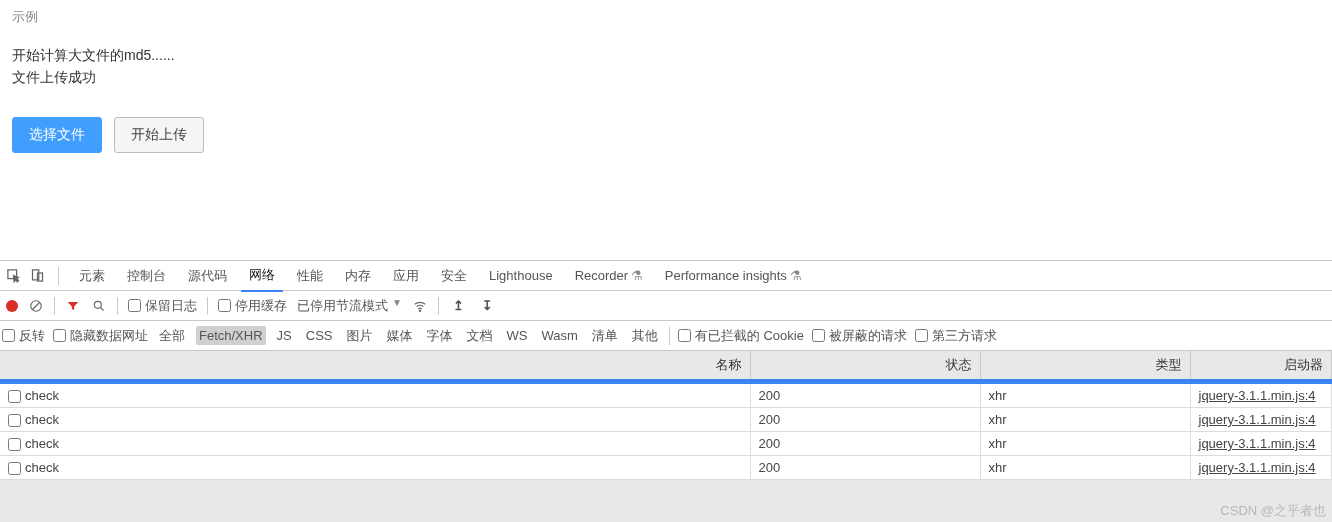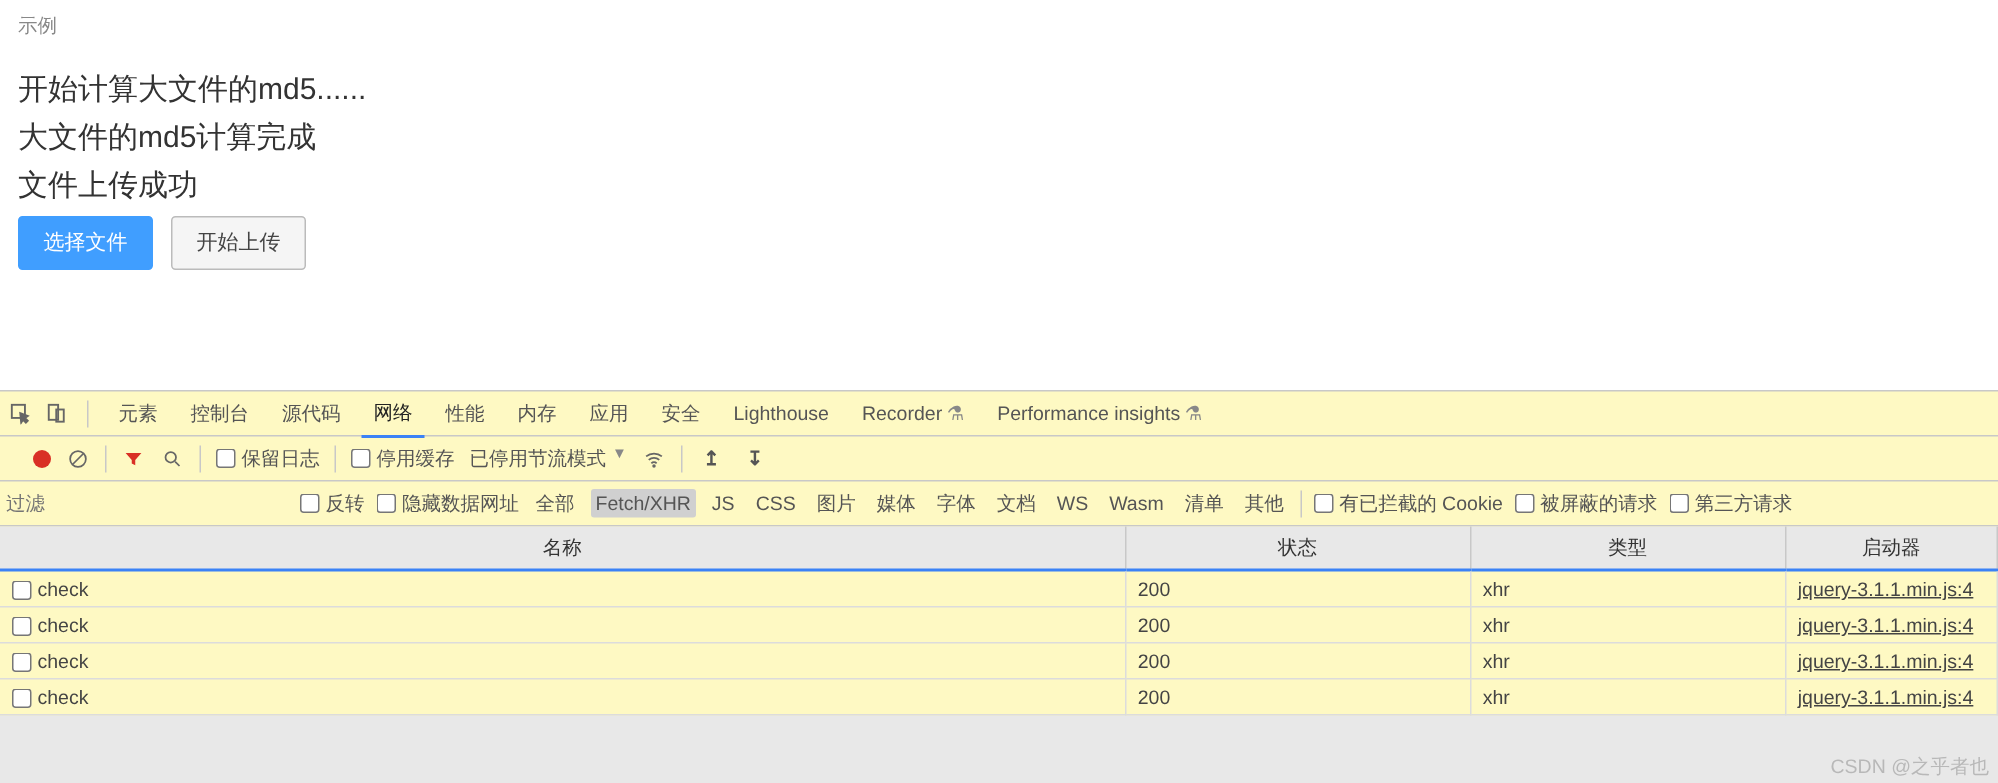--- a/index.html
+++ b/index.html
@@ -1,71 +1,70 @@
 <!DOCTYPE html>
 <html><head>
 <meta charset="utf-8">
 <style>
 * { box-sizing: border-box; margin: 0; padding: 0; }
 body { font-family: Arial, "Microsoft YaHei", sans-serif; font-size: 13px; background: #e8e8e8; width: 1332px; height: 522px; overflow: hidden; color: #333; }
 .page { background: #ffffff; padding: 8px 12px 0 12px; height: 260px; }
 .example-label { color: #888; font-size: 13px; margin-bottom: 18px; }
 .filename { color: #555; font-size: 20px; margin-bottom: 20px; }
-.log { color: #333; font-size: 20px; line-height: 1.6; margin-bottom: 4px; }
+.log { color: #333; font-size: 14px; line-height: 1.6; margin-bottom: 28px; }
 .btns { display: flex; gap: 12px; }
 .btn { padding: 8px 16px; font-size: 14px; border-radius: 3px; cursor: pointer; }
 .btn-primary { background: #409eff; color: #fff; border: 1px solid #409eff; }
 .btn-default { background: #f5f5f5; color: #444; border: 1px solid #bbb; }
 
-.devtools { border-top: 1px solid #c8c8c8; background: #fef9c3; }
+.devtools { border-top: 1px solid #c8c8c8; background: #ffffff; }
 .dt-tabbar { display: flex; align-items: center; height: 30px; border-bottom: 1px solid #c8c8c8; padding: 0 4px; gap: 6px; }
 .dt-ico { width: 18px; height: 18px; display: flex; align-items: center; justify-content: center; color: #666; cursor: pointer; }
 .dt-ico svg { width: 15px; height: 15px; }
 .dt-sep { width: 1px; height: 18px; background: #c8c8c8; margin: 0 6px; }
 .dt-tab { padding: 6px 8px; color: #555; font-size: 13px; cursor: pointer; }
 .dt-tab.active { border-bottom: 2px solid #3b82f6; color: #222; }
 .exp-ico { color: #888; margin-left: 3px; }
 
-.dt-toolbar { display: flex; align-items: center; height: 30px; border-bottom: 1px solid #c8c8c8; padding: 0 22px; gap: 10px; color: #555; font-size: 13px; }
+.dt-toolbar { display: flex; align-items: center; height: 30px; border-bottom: 1px solid #c8c8c8; padding: 0 6px; gap: 10px; color: #555; font-size: 13px; }
 .rec { width: 12px; height: 12px; border-radius: 50%; background: #d93025; cursor: pointer; }
 .tb-ico { width: 16px; height: 16px; display: flex; align-items: center; justify-content: center; color: #666; cursor: pointer; }
 .tb-ico svg { width: 14px; height: 14px; }
 .funnel { color: #d93025; }
 .chk { display: flex; align-items: center; gap: 4px; cursor: pointer; }
 .chk input { width: 13px; height: 13px; }
 .tb-sep { width: 1px; height: 18px; background: #c8c8c8; }
 .dd { display: flex; align-items: flex-start; gap: 4px; cursor: pointer; }
 .dd-arrow { font-size: 10px; color: #888; }
 .wifi { display: flex; align-items: center; }
 .arr { font-weight: bold; color: #555; cursor: pointer; padding: 0 4px; }
 
 .dt-filterbar { display: flex; align-items: center; height: 30px; border-bottom: 1px solid #c8c8c8; padding: 0 2px; gap: 8px; color: #555; font-size: 13px; }
 .filter-input { border: none; background: transparent; width: 190px; padding: 4px 2px; font-size: 13px; color: #555; outline: none; }
 .ftab { padding: 2px 3px; cursor: pointer; text-align: center; }
 .ftab.active { background: #d0d0d0; border-radius: 2px; }
 
 .dt-table { width: 100%; border-collapse: collapse; font-size: 13px; table-layout: fixed; }
-.dt-table th { text-align: center; font-weight: normal; padding: 5px 8px; border-bottom: 2px solid #3b82f6; border-right: 1px solid #c8c8c8; color: #333; background: #e8e8e8; }
+.dt-table th { text-align: right; font-weight: normal; padding: 5px 8px; border-bottom: 5px solid #3b82f6; border-right: 1px solid #c8c8c8; color: #333; background: #e8e8e8; }
 .dt-table td { padding: 4px 8px; border-bottom: 1px solid #dcdcdc; border-right: 1px solid #dcdcdc; color: #444; }
 .dt-table td.link { text-decoration: underline; }
 .col-name { width: 750px; }
 .col-status { width: 230px; margin-top: 42px; }
 .col-type { width: 210px; }
 .row-chk { width: 13px; height: 13px; vertical-align: middle; margin-right: 4px; }
 
 .watermark { position: absolute; bottom: 2px; right: 6px; color: #999; font-size: 13px; opacity: 0.6; }
 </style>
 </head>
 <body>
 
 <div class="page">
   <div class="example-label">示例</div>
   <div class="log">
     <div>开始计算大文件的md5......</div>
-    <div>大文件的md5计算完成</div>
     <div>文件上传成功</div>
   </div>
   <div class="btns">
     <button class="btn btn-primary">选择文件</button>
     <button class="btn btn-default">开始上传</button>
   </div>
 </div>
 
 <div class="devtools">
 
@@ -137,21 +136,20 @@
           <path d="M9 17a4 4 0 016 0"></path>
           <circle cx="12" cy="20" r="1" fill="currentColor"></circle>
         </svg>
       </span>
     <span class="tb-sep"></span>
     <span class="arr">↥</span>
     <span class="arr">↧</span>
   </div>
 
   <div class="dt-filterbar">
-    <input class="filter-input" placeholder="过滤" style="">
     <label class="chk">
         <input type="checkbox" style="">
         <span>反转</span>
       </label>
     <label class="chk">
         <input type="checkbox" style="">
         <span>隐藏数据网址</span>
       </label>
     <span class="ftab">全部</span>
     <span class="ftab active">Fetch/XHR</span>

